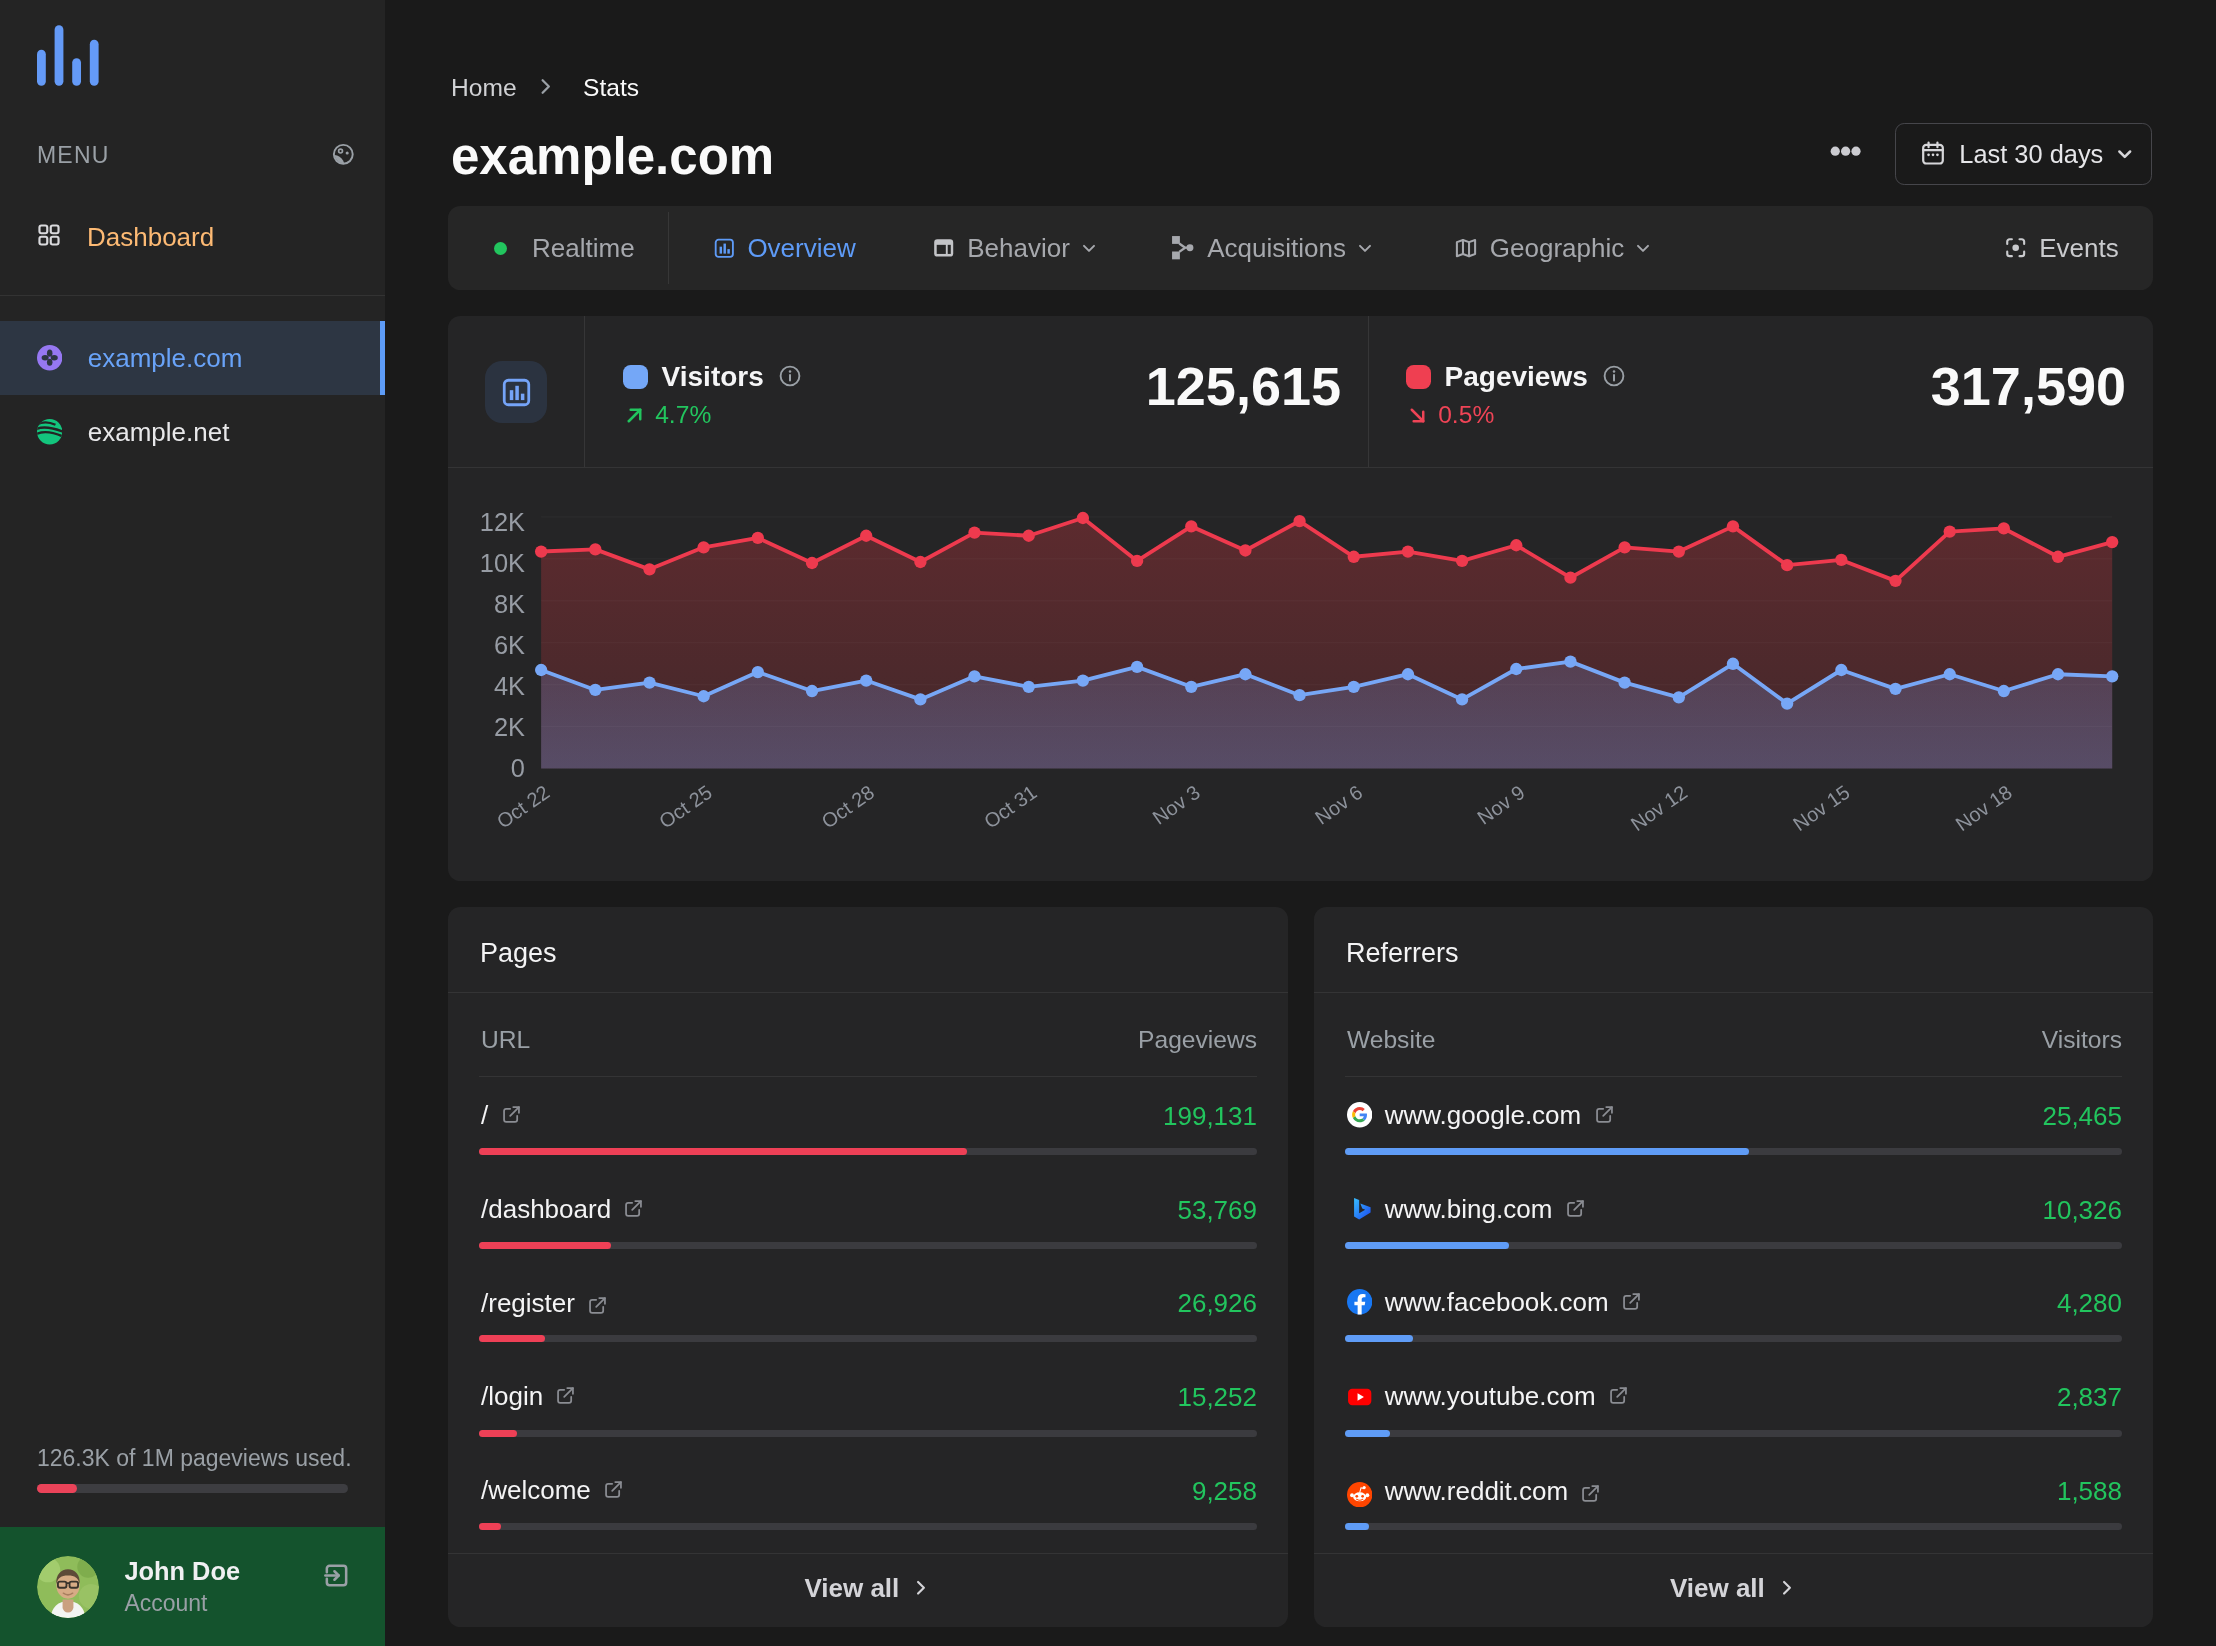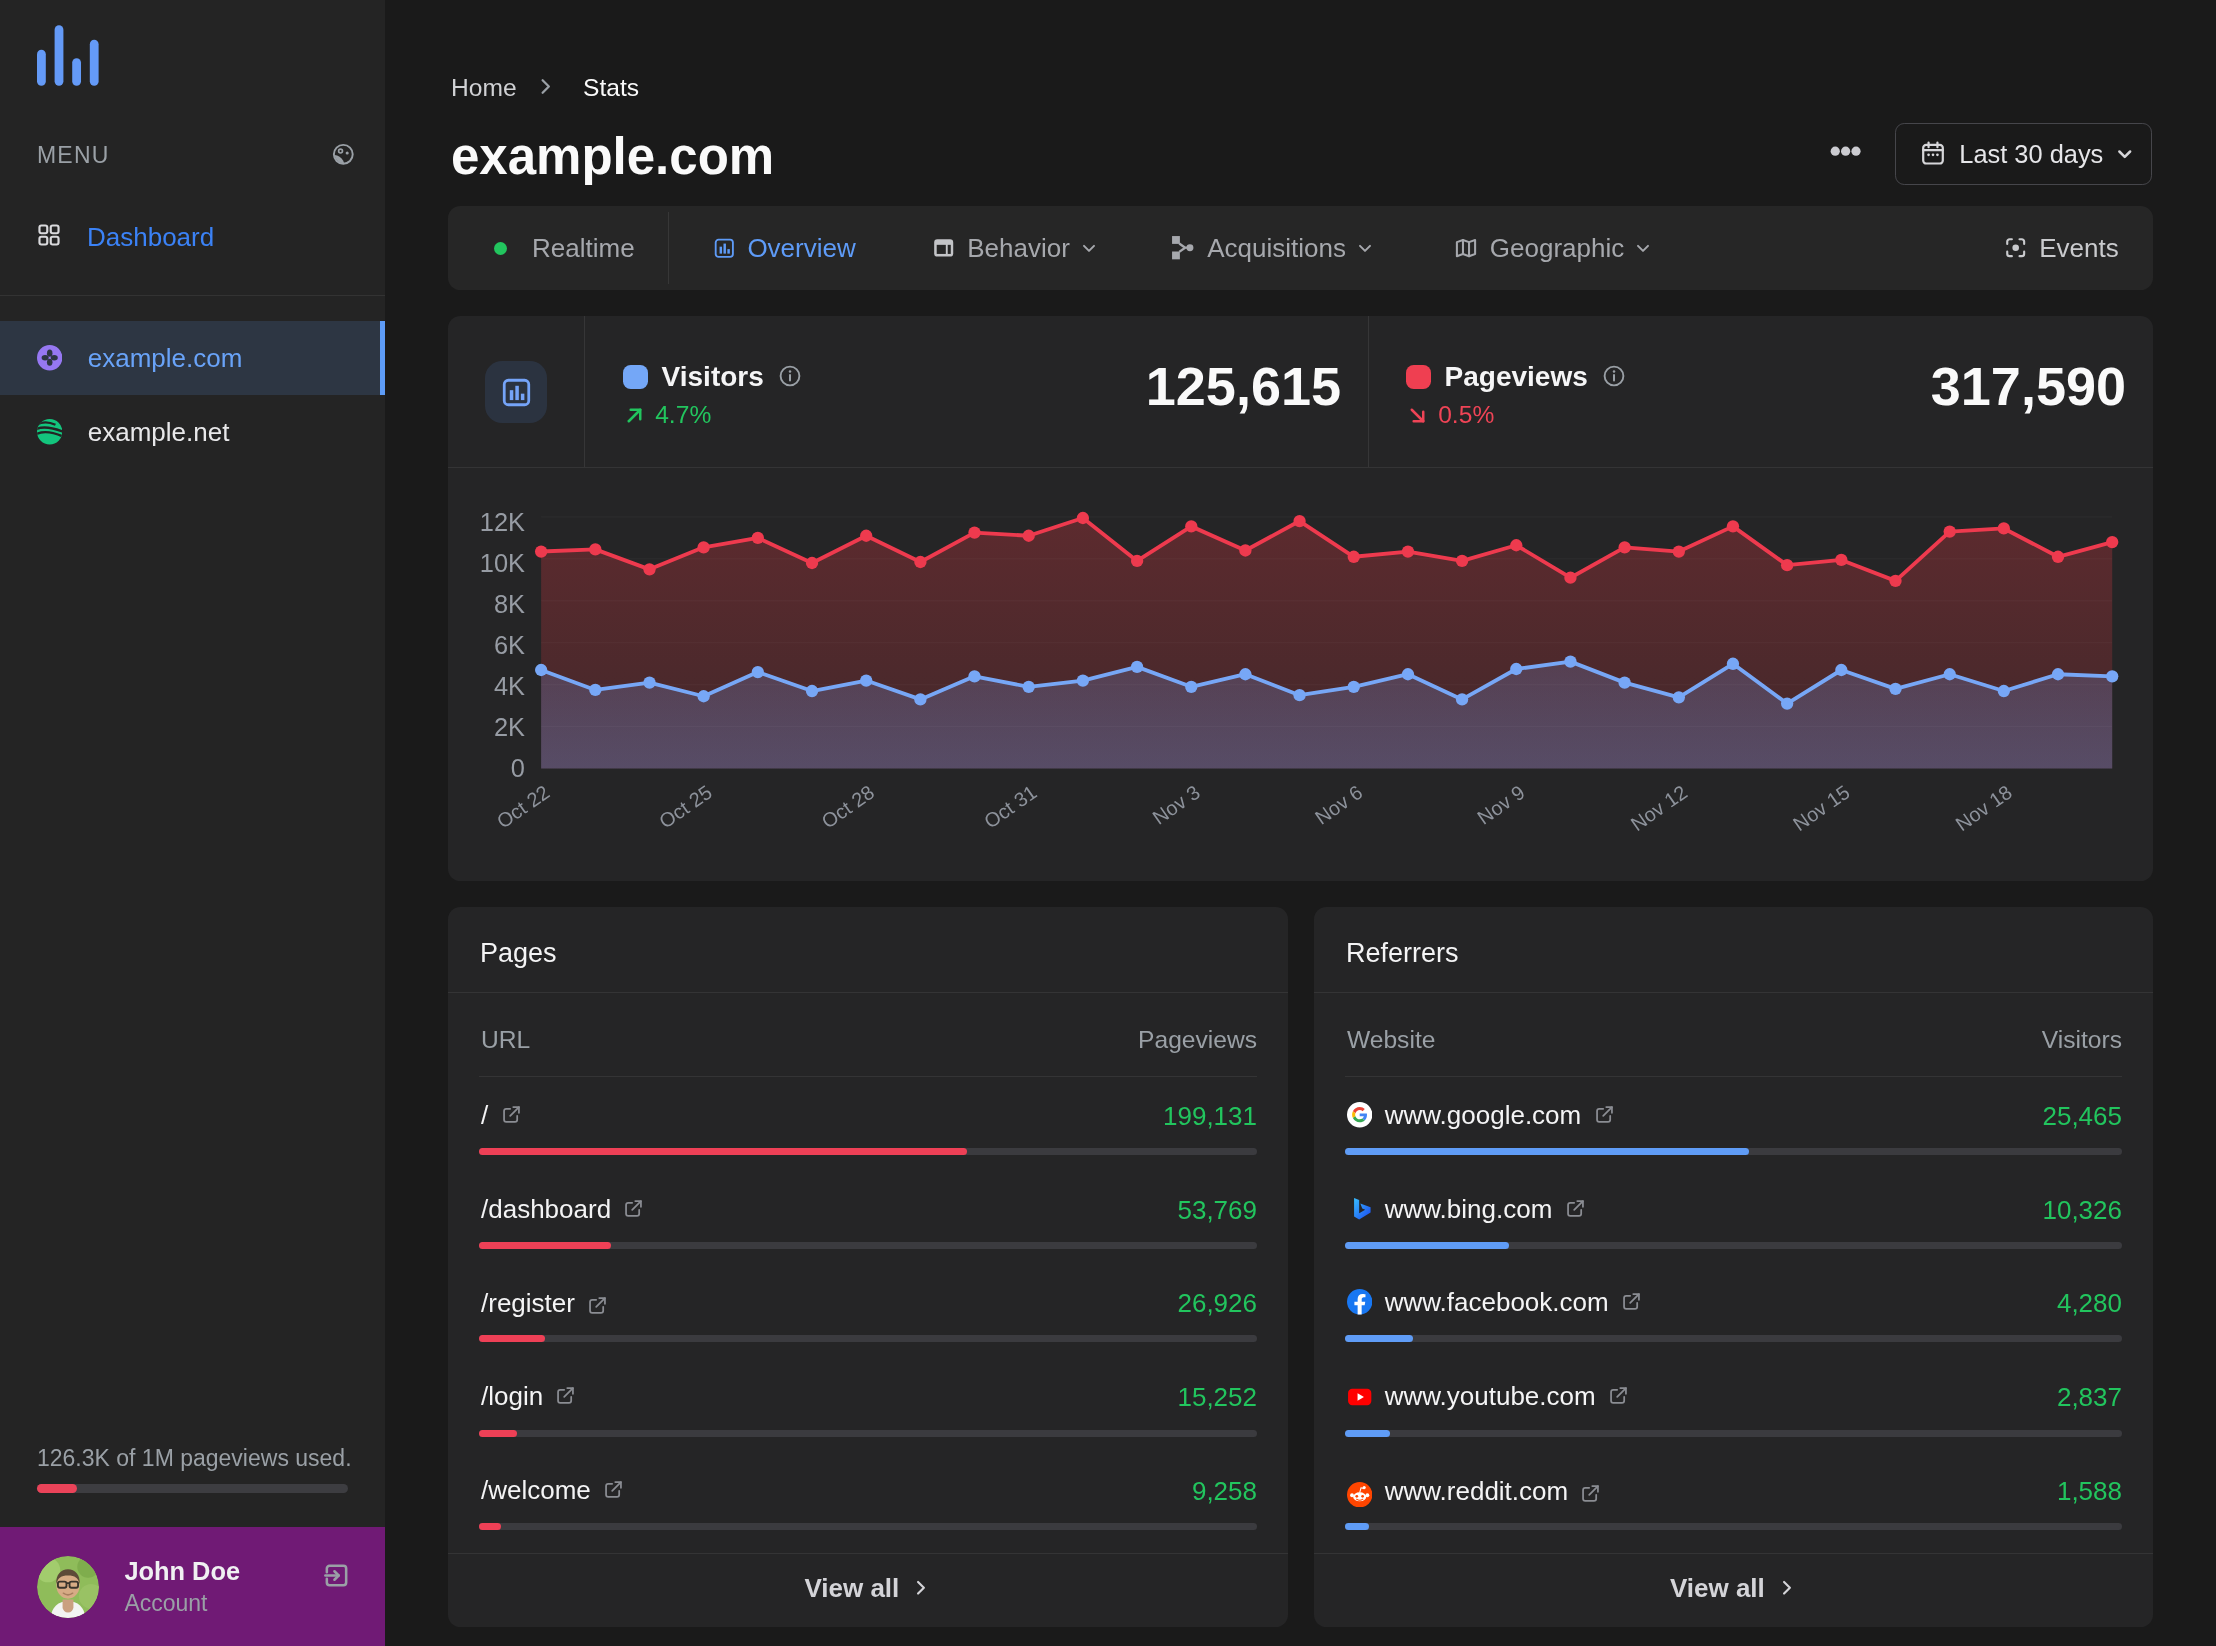--- a/index.html
+++ b/index.html
@@ -9,21 +9,21 @@
 .menu-label{left:37px;top:142px;font-size:23px;color:#9aa0a6;letter-spacing:1.2px}
 .side-item{left:0;width:385px;height:74px;display:flex;align-items:center}
 .side-item .txt{font-size:26px;color:#e8e8ea}
 .side-sel{background:#2d3643}
 .side-sel .txt{color:#69a3f8}
 .selbar{right:0;top:0;width:4.6px;height:74px;background:#5e9cf7}
 .divider-h{height:0.8px;background:rgba(255,255,255,0.07)}
 .usage-txt{left:37px;top:1445px;font-size:23px;color:#9aa0a6}
 .usage-track{left:37px;top:1484px;width:311px;height:9.2px;border-radius:4.6px;background:#3d3d41}
 .usage-fill{width:13%;height:9.2px;border-radius:4.6px;background:#ea4359}
-#usersec{left:0;top:1527px;width:385px;height:120px;background:#701a75;display:flex;align-items:center}
+#usersec{left:0;top:1527px;width:385px;height:120px;background:#14532d;display:flex;align-items:center}
 .uname{font-size:25.4px;color:#f0f0f2;font-weight:bold;line-height:1.32}
 .urole{font-size:23px;color:#9aa0a6;line-height:1.3}
 
 .crumb{top:74px;font-size:24.6px}
 #title{left:451px;top:127px;font-size:51px;font-weight:bold;color:#fafafa}
 #rangebtn{left:1895px;top:123px;width:257px;height:62px;border:1.5px solid #46464b;border-radius:9.2px;display:flex;align-items:center}
 #rangebtn .lbl{font-size:25.4px;color:#e6e6e9;margin-left:12.3px}
 
 #tabbar{left:448px;top:206px;width:1705px;height:84px;background:#262626;border-radius:12.3px}
 .tab{position:absolute;top:0;height:84px;display:flex;align-items:center}
@@ -67,21 +67,21 @@
           <path d="M3.4 12.6c3.6.2 6.8 2.3 8.4 5.5l1.1 2.7a9.2 9.2 0 0 1-9.5-8.2z" fill="#9aa0a6"></path>
         </svg></div>
       <div class="abs" style="left:36px;top:222px"><svg width="26" height="26" viewBox="0 0 24 24" fill="none" style="">
           <g stroke="#d9d9dc" stroke-width="2" stroke-linecap="round" stroke-linejoin="round">
             <rect x="3.2" y="3.2" width="7.2" height="7.2" rx="1.8"></rect>
             <rect x="13.6" y="3.2" width="7.2" height="7.2" rx="1.8"></rect>
             <rect x="3.2" y="13.6" width="7.2" height="7.2" rx="1.8"></rect>
             <rect x="13.6" y="13.6" width="7.2" height="7.2" rx="1.8"></rect>
           </g>
         </svg></div>
-      <div class="abs" style="left:87px;top:222px;font-size:26px;color:#3b82f6">Dashboard</div>
+      <div class="abs" style="left:87px;top:222px;font-size:26px;color:#fdba74">Dashboard</div>
       <div class="abs divider-h" style="left:0;top:295px;width:385px"></div>
       <div class="abs side-item side-sel" style="top:321px">
         <div class="abs selbar"></div>
         <div style="margin-left:37px;width:25.4px;height:25.4px"><svg width="25.4" height="25.4" viewBox="0 0 33 33" fill="none" style="">
             <circle cx="16.5" cy="16.5" r="16.5" fill="#9678f2"></circle>
             <g fill="#2d3643">
               <ellipse cx="16.5" cy="10.6" rx="3.6" ry="4.6"></ellipse>
               <ellipse cx="22.4" cy="16.5" rx="4.6" ry="3.6"></ellipse>
               <ellipse cx="16.5" cy="22.4" rx="3.6" ry="4.6"></ellipse>
               <ellipse cx="10.6" cy="16.5" rx="4.6" ry="3.6"></ellipse>

